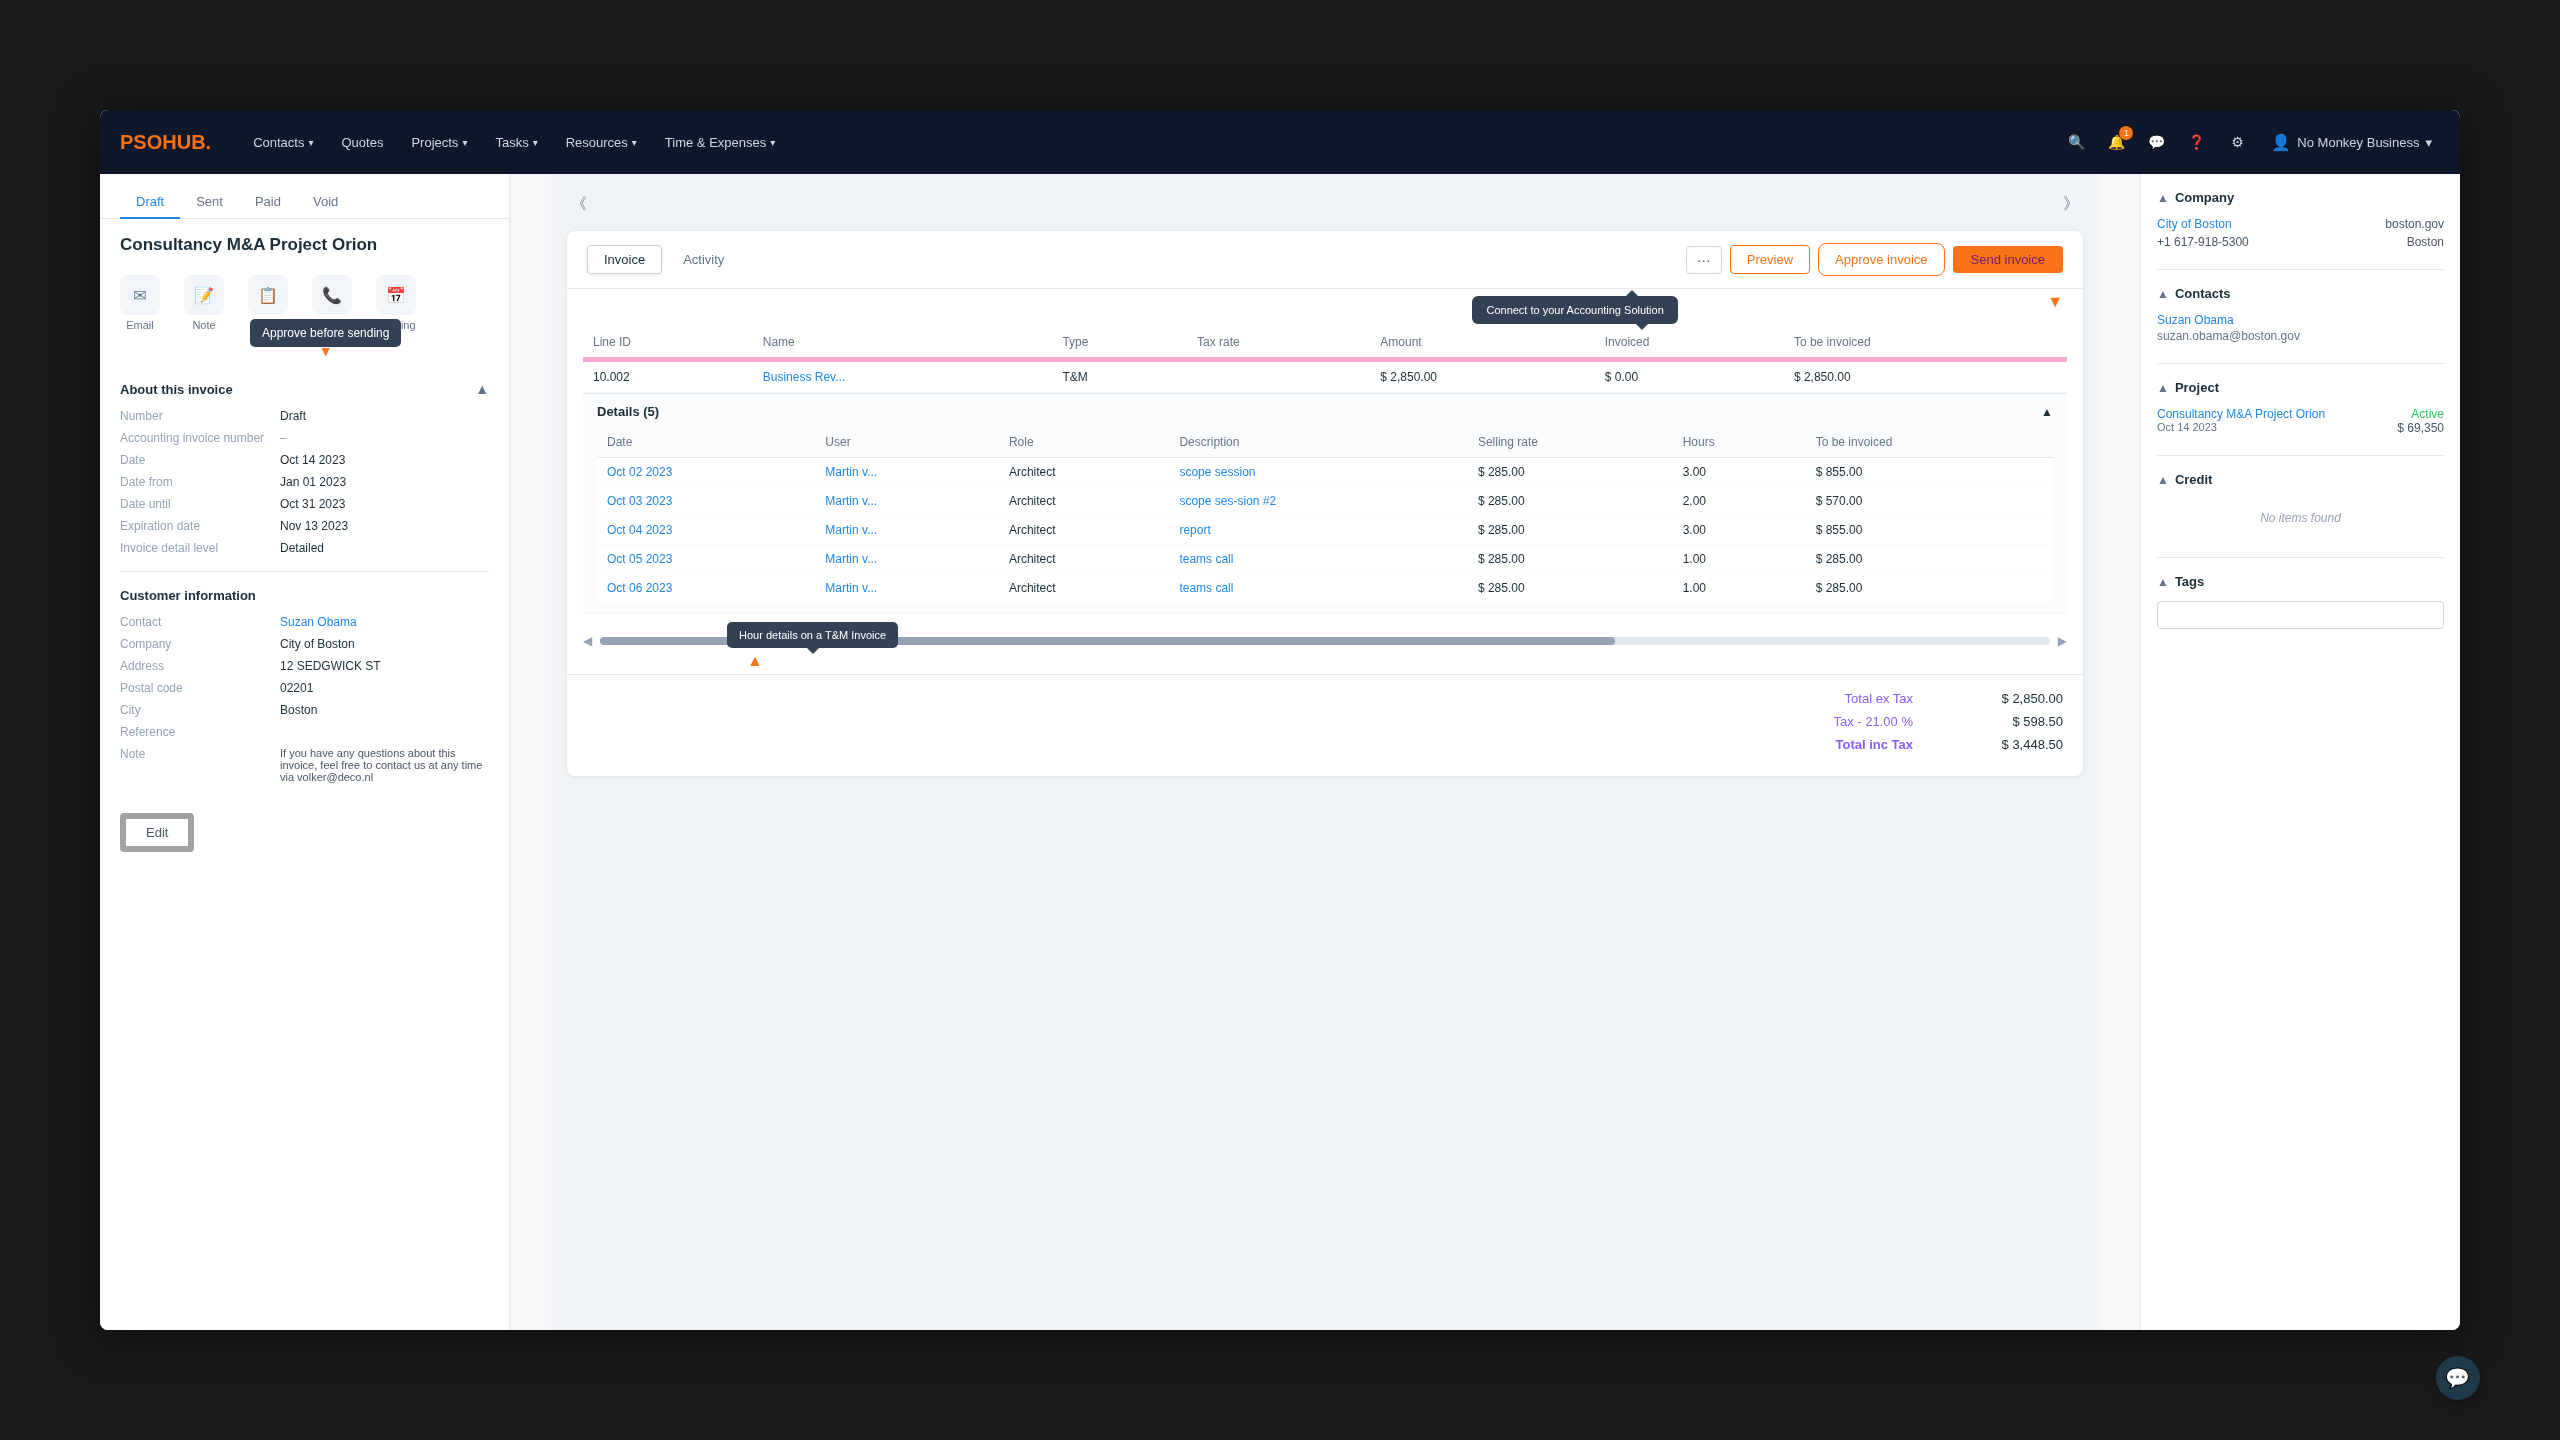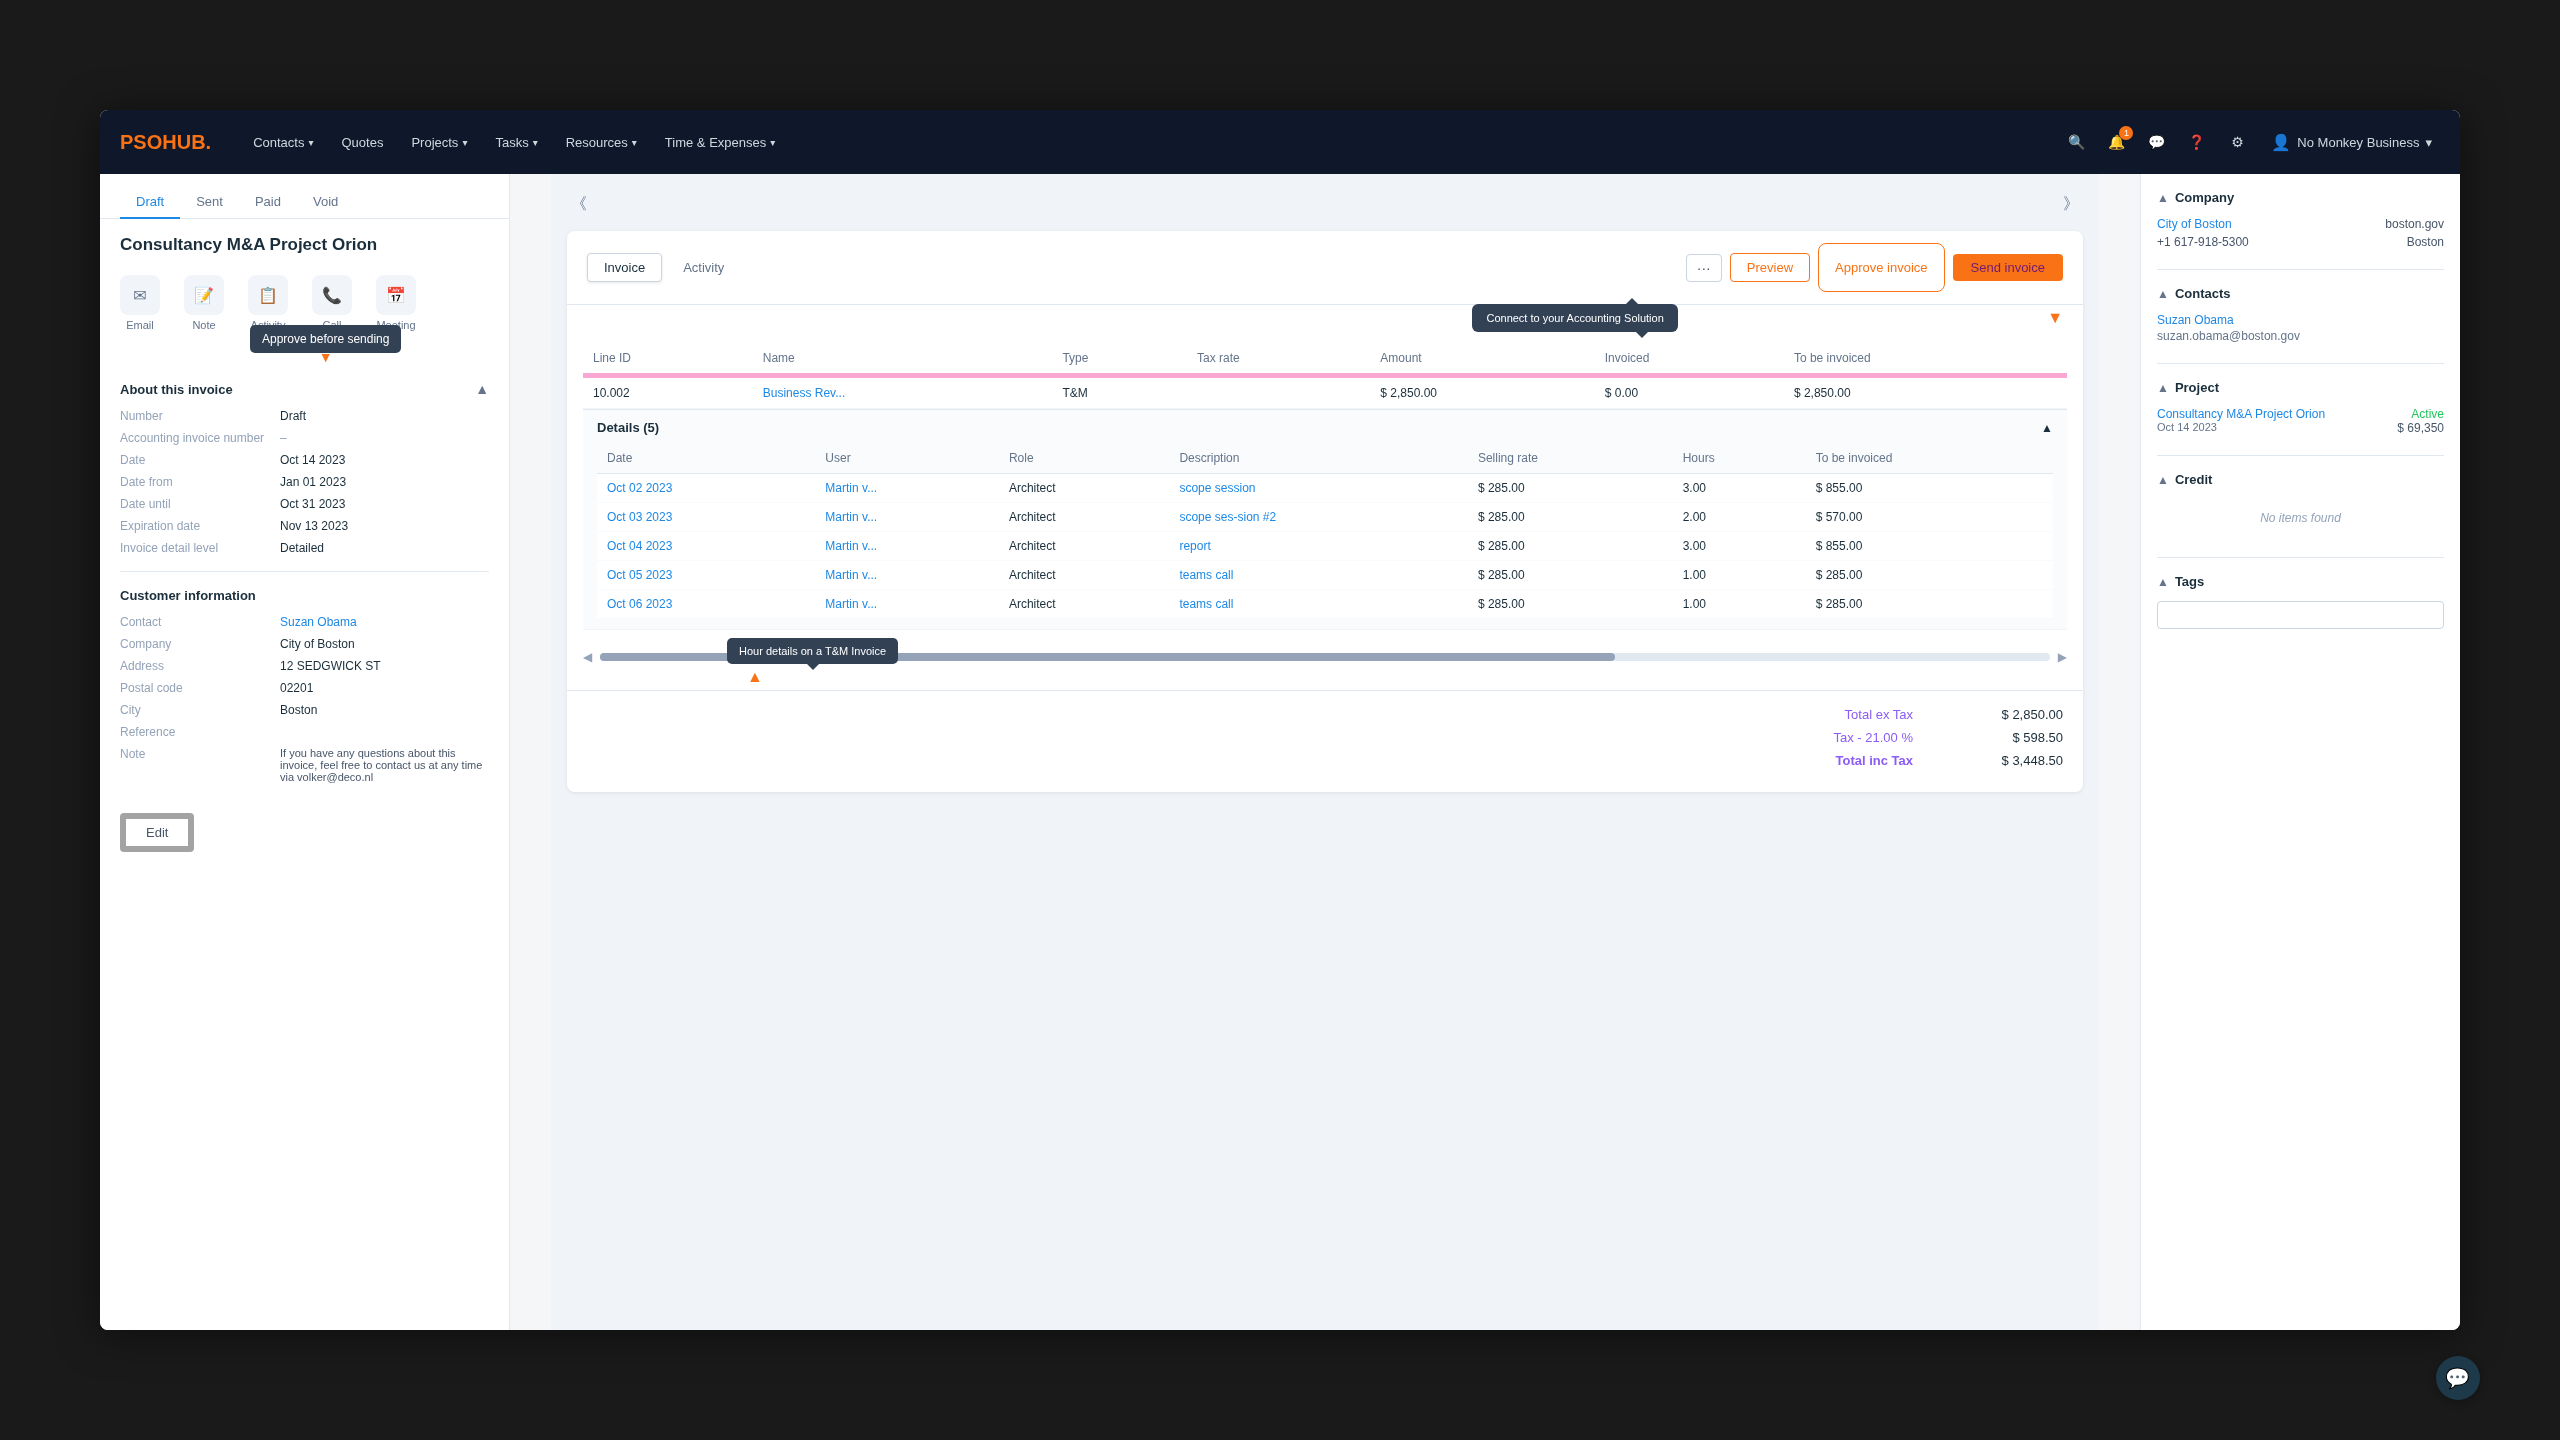--- a/index.html
+++ b/index.html
@@ -318,21 +318,21 @@
       padding: 6px 16px;
       border-radius: 4px;
       cursor: pointer;
       font-size: 13px;
       font-weight: 500;
     }
     .btn-approve {
       background: white;
       border: 1px solid #f97316;
       color: #f97316;
-      padding: 16px 16px;
+      padding: 8px 16px;
       border-radius: 8px;
       cursor: pointer;
       font-size: 13px;
       font-weight: 500;
     }
     .btn-send {
       background: #f97316;
       border: none;
       color: #701a75;
       padding: 6px 18px;
@@ -607,21 +607,21 @@
             </div>
             <div class="action-icon-item">
               <div class="action-icon-circle">📞</div>
               <span>Call</span>
             </div>
             <div class="action-icon-item">
               <div class="action-icon-circle">📅</div>
               <span>Meeting</span>
             </div>
 
-            <div style="position:absolute; top:44px; left:130px; z-index:10;margin-top:6px;">
+            <div style="position:absolute; top:44px; left:130px; z-index:10;">
               <div style="background:#334155; color:white; padding:7px 12px; border-radius:5px; font-size:12px; white-space:nowrap;">Approve before sending</div>
               <div class="orange-arrow" style="font-size:14px;">▼</div>
             </div>
           </div>
 
           <div style="height: 30px;"></div>
 
           <div class="section-header">
             <span class="section-title">About this invoice</span>
             <span class="section-toggle">▲</span>

